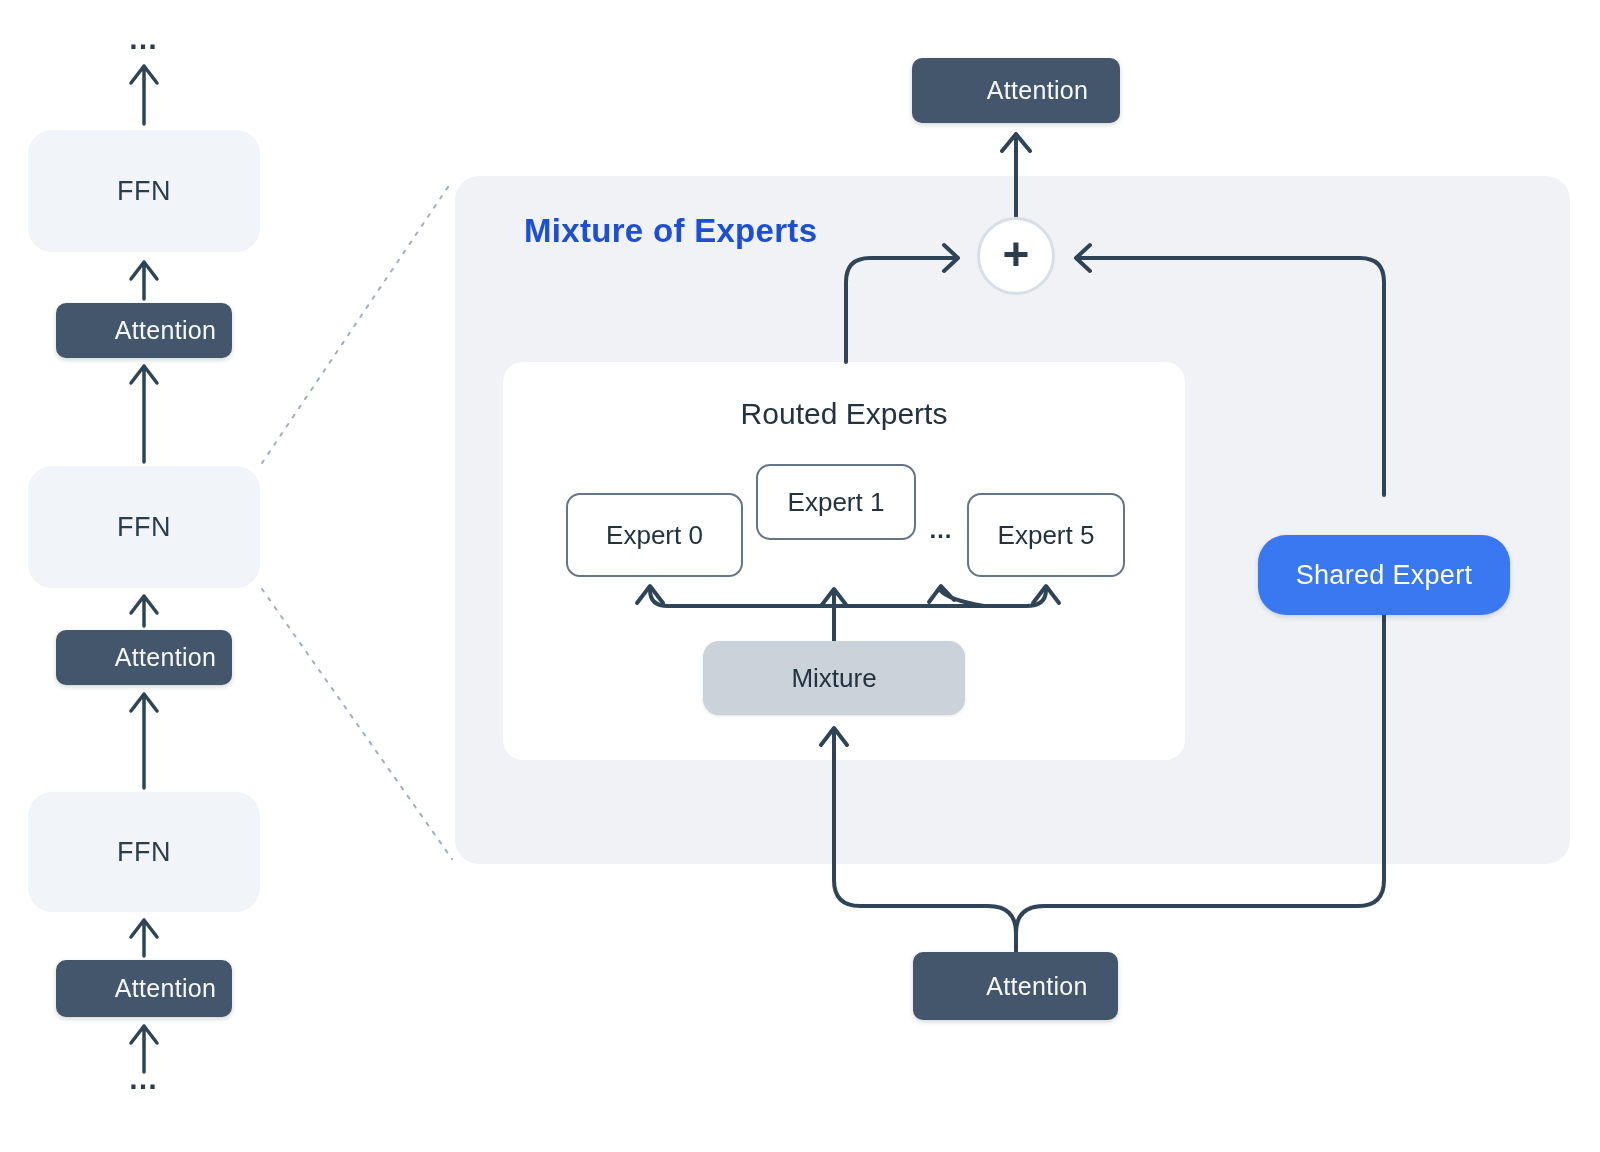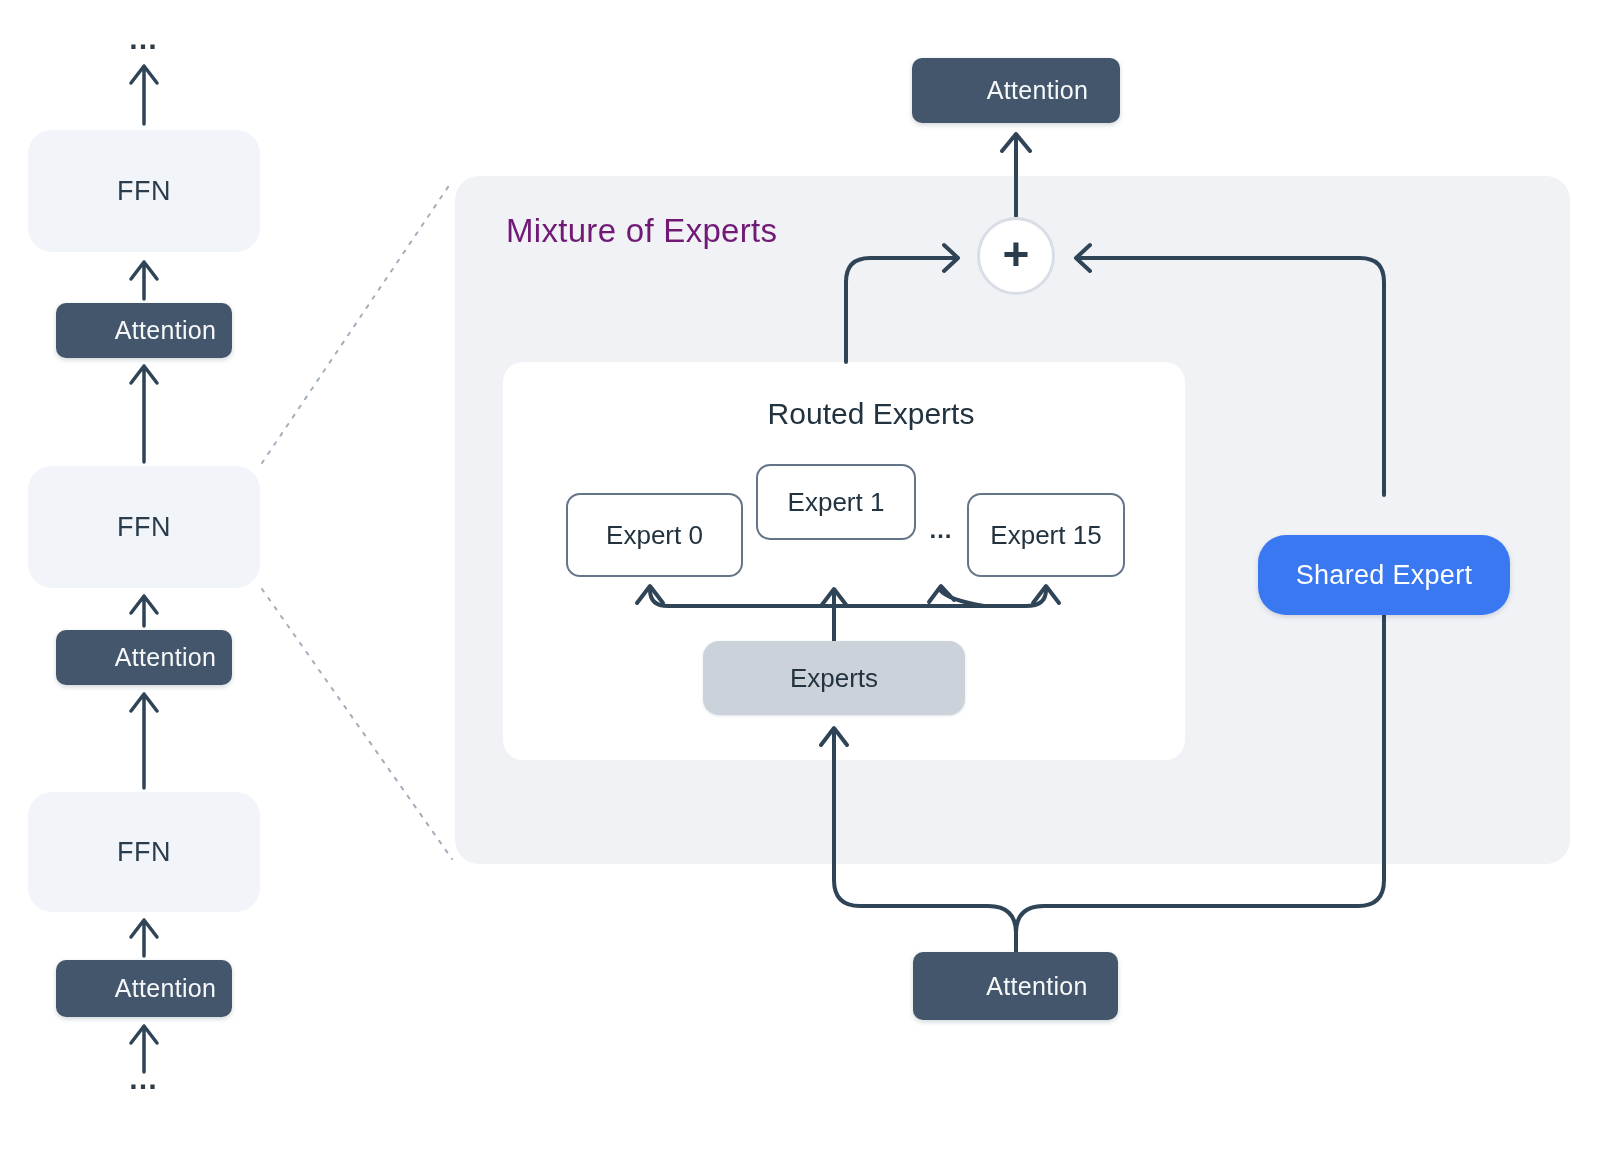--- a/index.html
+++ b/index.html
@@ -17,21 +17,21 @@
   }
   .dark{
     background:#44566B;color:#F6F8FA;border-radius:10px;font-size:25px;letter-spacing:.3px;
     box-shadow:0 2px 5px rgba(45,62,78,.22);
     padding-left:43px;
   }
   .panel{
     background:#F0F2F6;border-radius:24px;
   }
   .panel-title{
-    font-size:33px;font-weight:400;color:#701a75;letter-spacing:.3px;
+    font-size:33px;font-weight:700;color:#1d4ed8;letter-spacing:.3px;margin-left:18px;
   }
   .white-box{
     background:#FFFFFF;border-radius:20px;
   }
   .routed-title{
     font-size:30px;font-weight:500;color:#22333F;text-align:center;
   }
   .expert{
     background:#FFFFFF;border:2px solid #64758A;border-radius:14px;font-size:26px;color:#22333F;
   }
@@ -128,35 +128,35 @@
   <div class="abs panel-title lvl3" style="left:506px;top:212px;">Mixture of Experts</div>
 
   <div class="box dark lvl6" style="left:912px;top:58px;width:208px;height:65px;">
     <span>Attention</span>
   </div>
 
   <div class="box sum lvl6" style="left:977px;top:217px;width:78px;height:78px;">
     <span style="margin-top:-4px;">+</span>
   </div>
 
-  <div class="abs routed-title lvl3" style="left:530px;top:397px;width:682px;">Routed Experts</div>
+  <div class="abs routed-title lvl3" style="left:503px;top:397px;width:682px;">Routed Experts</div>
 
   <div class="box expert lvl6" style="left:566px;top:493px;width:177px;height:84px;">
     <span>Expert 0</span>
   </div>
   <div class="box expert lvl6" style="left:756px;top:464px;width:160px;height:76px;">
     <span>Expert 1</span>
   </div>
   <div class="abs dots-small lvl3" style="left:917px;top:516px;width:48px;">…</div>
   <div class="box expert lvl6" style="left:967px;top:493px;width:158px;height:84px;">
-    <span>Expert 15</span>
+    <span>Expert 5</span>
   </div>
 
   <div class="box router lvl6" style="left:703px;top:641px;width:262px;height:74px;">
-    <span>Experts</span>
+    <span>Mixture</span>
   </div>
 
   <div class="box shared lvl6" style="left:1258px;top:495px;width:252px;height:80px;">
     <span>Shared Expert</span>
   </div>
 
   <div class="box dark lvl6" style="left:913px;top:952px;width:205px;height:68px;">
     <span>Attention</span>
   </div>
 

